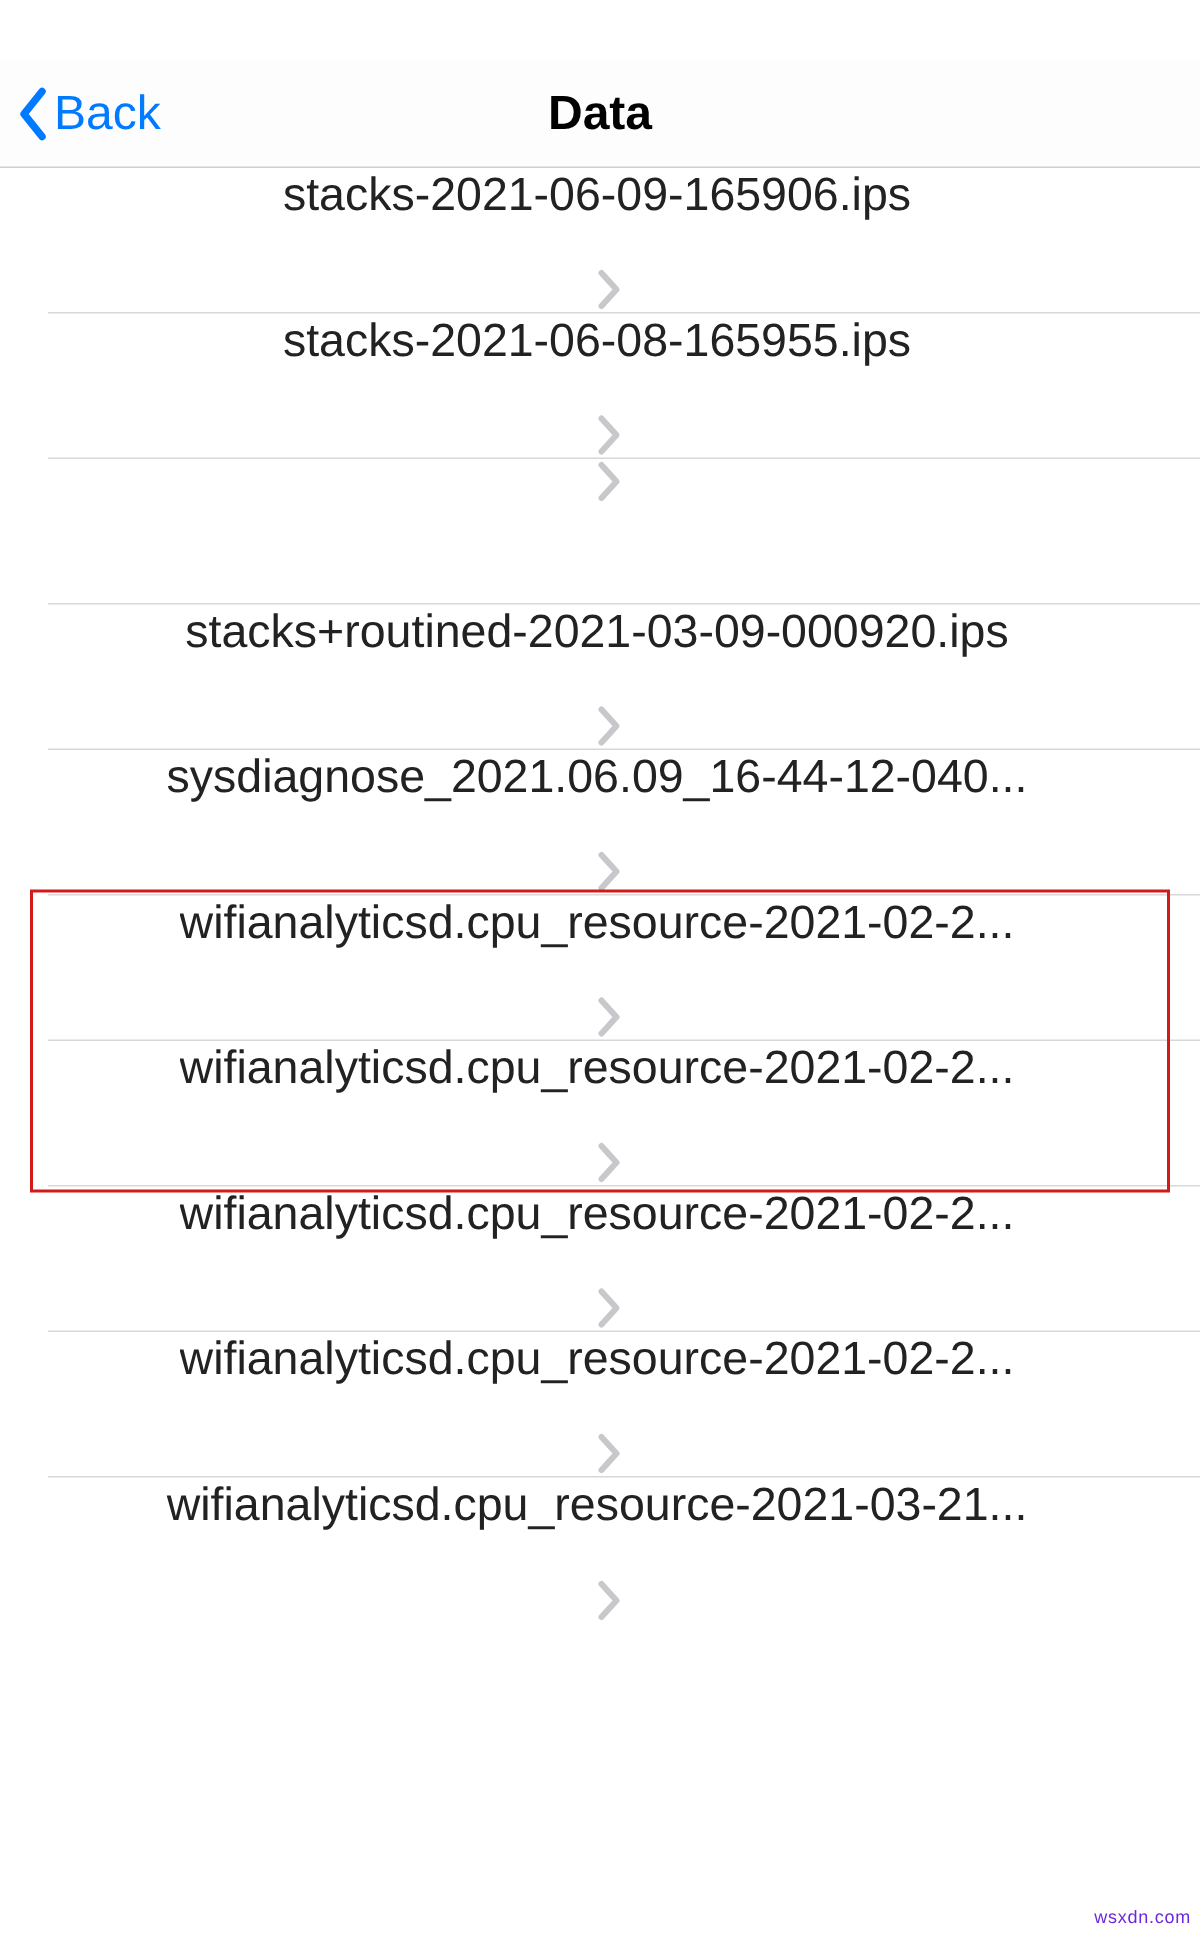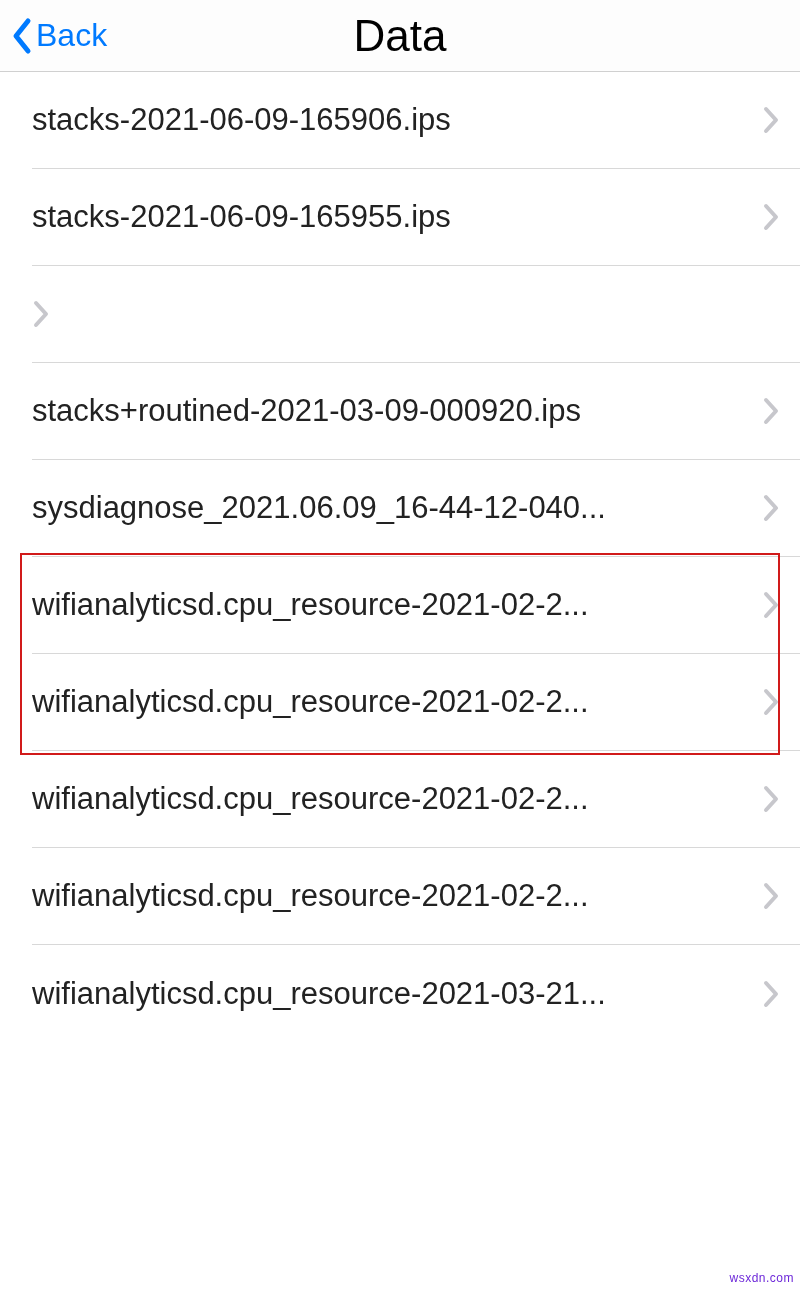--- a/index.html
+++ b/index.html
@@ -13,51 +13,53 @@
       width: 800px;
     }
     .header {
       display: flex;
       align-items: center;
       justify-content: center;
       position: relative;
       height: 72px;
       border-bottom: 1px solid #d0d0d0;
       background: #fdfdfd;
+      margin-top: 40px;
     }
     .back-button {
       position: absolute;
       left: 10px;
       display: flex;
       align-items: center;
       color: #007aff;
       font-size: 32px;
       cursor: pointer;
     }
     .back-chevron {
       margin-right: 2px;
     }
     .back-chevron svg {
       display: block;
     }
     .header-title {
-      font-size: 44px;
-      font-weight: 400;
+      font-size: 32px;
+      font-weight: 700;
       color: #000;
     }
     .list {
       padding-left: 32px;
     }
     .list-row {
       display: flex;
       align-items: center;
       height: 97px;
       border-bottom: 1px solid #d8d8d8;
       cursor: pointer;
       padding-right: 20px;
+      flex-direction: column;
     }
     .list-row:last-child {
       border-bottom: none;
     }
     .row-label {
       flex: 1;
       font-size: 31px;
       color: #222;
       white-space: nowrap;
       overflow: hidden;
@@ -103,21 +105,21 @@
   <div class="list" id="list">
       <div class="list-row">
         <div class="row-label">stacks-2021-06-09-165906.ips</div>
         <div class="row-chevron">
           <svg width="18" height="30" viewBox="0 0 18 30">
             <polyline points="4,4 14,15 4,26" fill="none" stroke="#c7c7cc" stroke-width="4" stroke-linecap="round" stroke-linejoin="round"></polyline>
           </svg>
         </div>
       </div>
       <div class="list-row">
-        <div class="row-label">stacks-2021-06-09-165955.ips</div>
+        <div class="row-label">stacks-2021-06-08-165955.ips</div>
         <div class="row-chevron">
           <svg width="18" height="30" viewBox="0 0 18 30">
             <polyline points="4,4 14,15 4,26" fill="none" stroke="#c7c7cc" stroke-width="4" stroke-linecap="round" stroke-linejoin="round"></polyline>
           </svg>
         </div>
       </div>
       <div class="list-row">
         <div class="row-chevron">
           <svg width="18" height="30" viewBox="0 0 18 30">
             <polyline points="4,4 14,15 4,26" fill="none" stroke="#c7c7cc" stroke-width="4" stroke-linecap="round" stroke-linejoin="round"></polyline>

